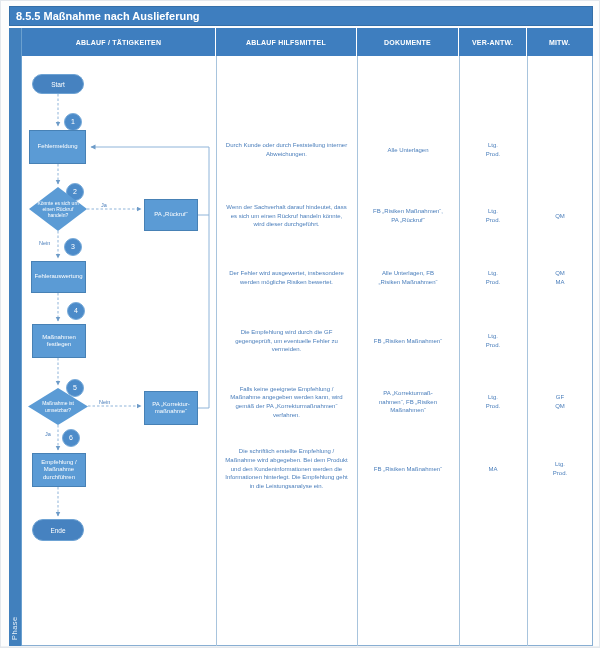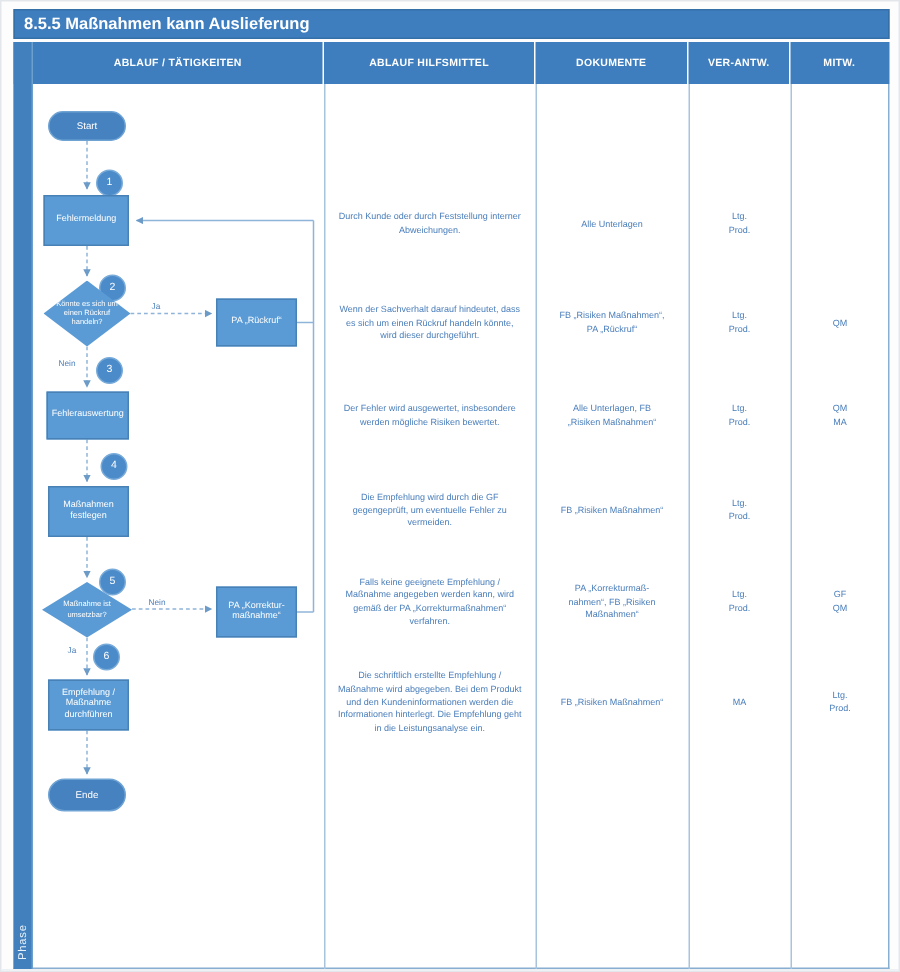--- a/index.html
+++ b/index.html
@@ -76,21 +76,21 @@
   .cell-docs  { width:102px; padding:0 8px; }
   .cell-resp  { width:68px;  padding:0 4px; }
   .cell-mitw  { width:66px;  padding:0 4px; }
   .bottom-shade { position:absolute; left:0; top:645px; width:600px; height:3px; background:#eef1f4; }
 </style>
 </head>
 <body>
 
 <div class="page">
 
-  <div class="title-bar">8.5.5 Maßnahmen kann Auslieferung</div>
+  <div class="title-bar">8.5.5 Maßnahme nach Auslieferung</div>
 
   <div class="header-row">
     <div class="hc hc-phase"></div>
     <div class="hc hc-act">ABLAUF / TÄTIGKEITEN</div>
     <div class="hc hc-tools">ABLAUF HILFSMITTEL</div>
     <div class="hc hc-docs">DOKUMENTE</div>
     <div class="hc hc-resp">VER-ANTW.</div>
     <div class="hc hc-mitw">MITW.</div>
   </div>
 

